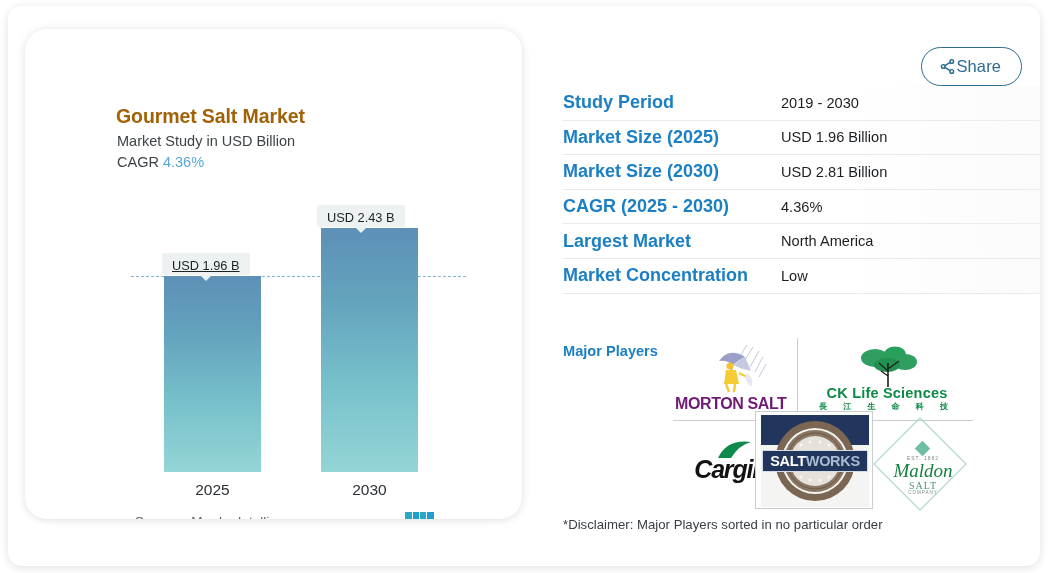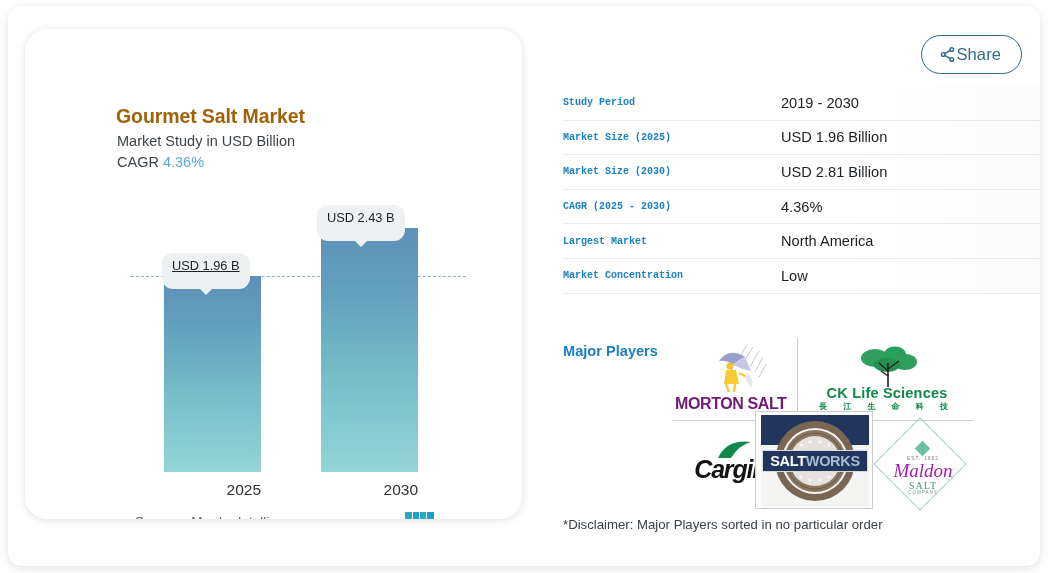--- a/index.html
+++ b/index.html
@@ -20,21 +20,21 @@
     height: 560px;
     background: #ffffff;
     border-radius: 14px;
     box-shadow: 0 2px 10px rgba(0,0,0,0.12);
   }
 
   
   .share-button {
     position: absolute;
     right: 18px;
-    top: 29px;
+    top: 41px;
     display: flex;
     align-items: center;
     padding: 9px 20px 9px 17px;
     border: 1.4px solid #2d6b8f;
     border-radius: 22px;
     background: #ffffff;
     cursor: pointer;
   }
   .share-label {
     font-size: 16.5px;
@@ -102,22 +102,22 @@
     position: absolute;
     bottom: 7px;
     background: linear-gradient(180deg, #5d90b6 0%, #63a2bd 28%, #78c1cb 65%, #94d5d6 100%);
   }
   .bar-2025 { left: 46px;  width: 97px; height: 196px; }
   .bar-2030 { left: 203px; width: 97px; height: 244px; }
 
   .value-badge {
     position: absolute;
     background: #edf1f2;
-    border-radius: 11px;
-    padding: 5px 10px 16px;
+    border-radius: 2px;
+    padding: 5px 10px 2px;
     font-size: 12.8px;
     color: #1d2226;
     white-space: nowrap;
     text-align: right;
   }
   .value-badge::after {
     content: "";
     position: absolute;
     left: 50%;
     bottom: -6px;
@@ -127,21 +127,21 @@
     border-right: 6px solid transparent;
     border-top: 6px solid #edf1f2;
   }
   .badge-2025 { left: 44px; top: 74px; text-decoration: underline; }
   .badge-2030 { left: 199px; top: 26px; }
 
   .x-label {
     position: absolute;
     top: 302px;
     width: 97px;
-    text-align: right;
+    text-align: center;
     font-size: 15.5px;
     color: #2b3034;
   }
   .x-2025 { left: 46px; }
   .x-2030 { left: 203px; }
 
   
   .source-row {
     position: absolute;
     left: 110px;
@@ -163,24 +163,23 @@
   .info-row {
     display: flex;
     align-items: center;
     height: 34.6px;
     border-bottom: 1px solid #e9ecee;
     background: linear-gradient(90deg, #ffffff 0%, #ffffff 60%, #fbfbfc 100%);
   }
   .info-row:first-child { border-top: none; }
   .info-key {
     width: 218px;
-    font-size: 10px;
+    font-size: 18px;
     font-weight: bold;
     color: #1b7fc4;
-    font-family: Liberation Mono, monospace;
   }
   .info-val {
     font-size: 14.6px;
     color: #1b1f22;
   }
 
   
   .players-label {
     position: absolute;
     left: 555px;
@@ -284,21 +283,21 @@
     transform: rotate(45deg);
   }
   .maldon-est {
     position: absolute; left: 0; top: 28px; width: 92px;
     text-align: center; font-size: 5px; color: #7a8a86; letter-spacing: 1px;
   }
   .maldon-name {
     position: absolute; left: 0; top: 33px; width: 92px;
     text-align: center;
     font-family: "Liberation Serif", serif;
-    font-style: italic; font-size: 19px; color: #a21caf;
+    font-style: italic; font-size: 19px; color: #15803d;
   }
   .maldon-salt {
     position: absolute; left: 0; top: 53px; width: 92px;
     text-align: center;
     font-family: "Liberation Serif", serif;
     font-size: 10px; color: #4f8f7c; letter-spacing: 1px;
   }
   .maldon-co {
     position: absolute; left: 0; top: 63px; width: 92px;
     text-align: center; font-size: 4.5px; color: #7a8a86; letter-spacing: 1px;

